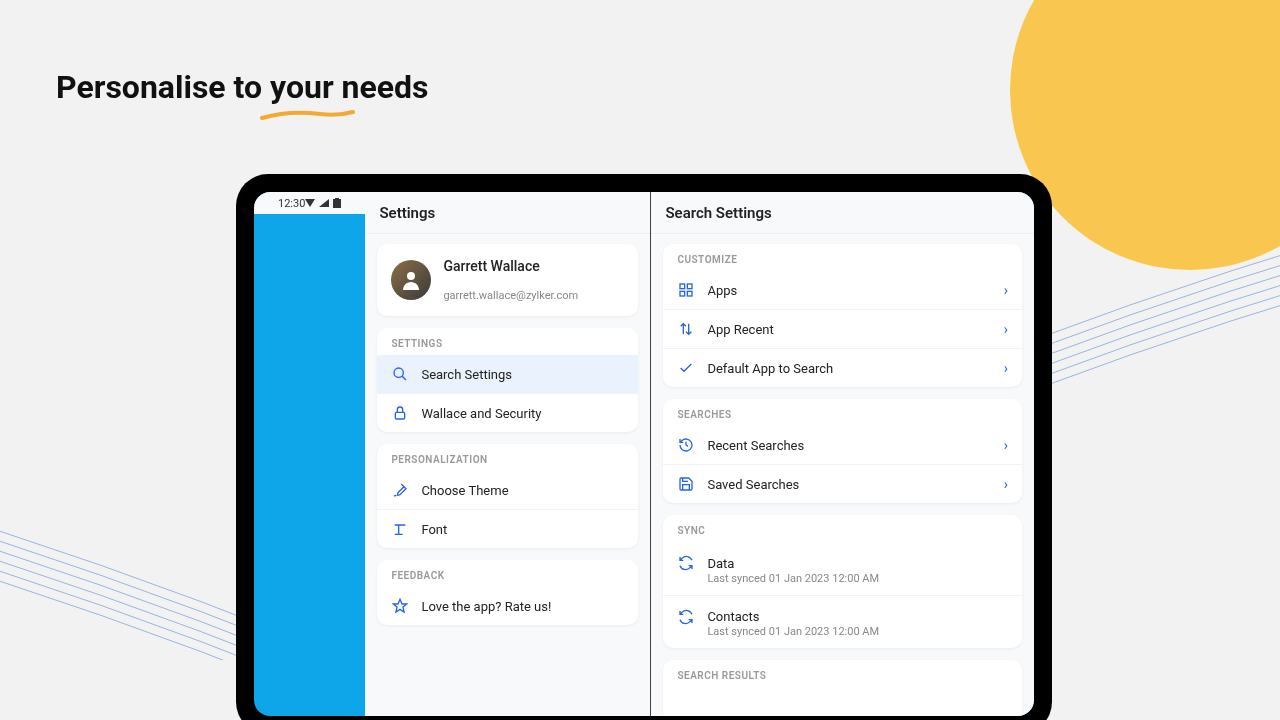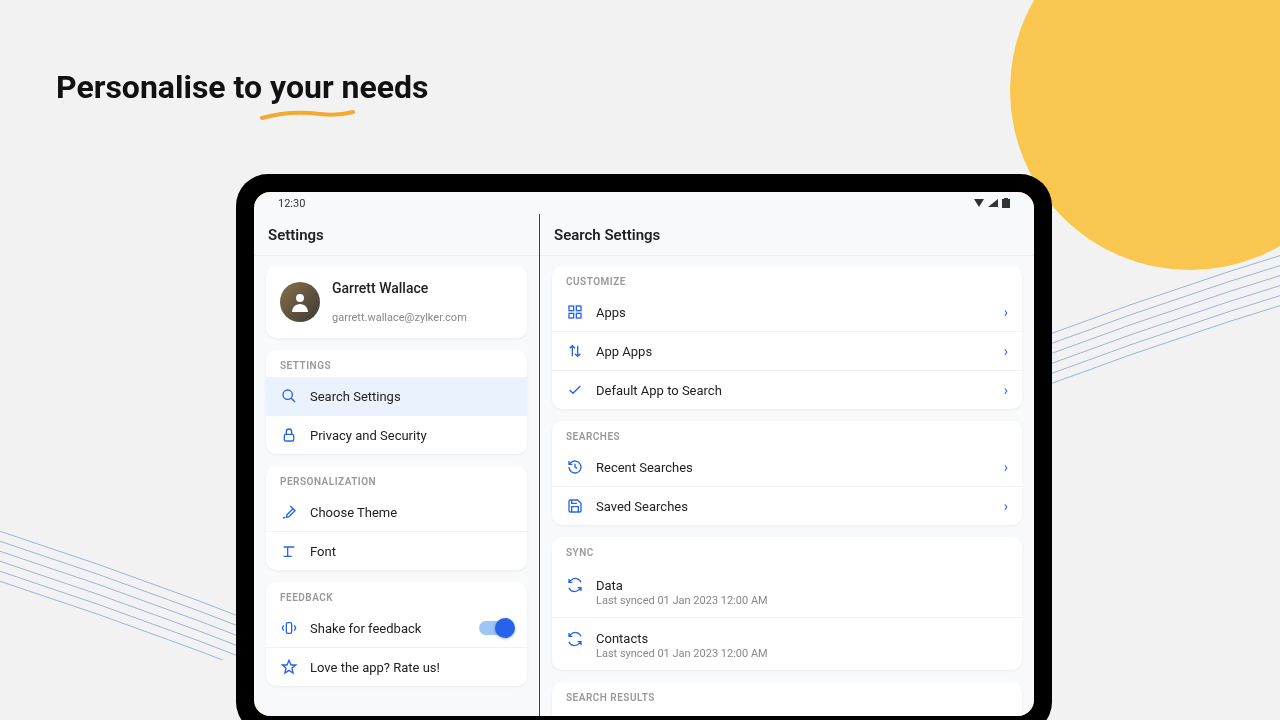--- a/index.html
+++ b/index.html
@@ -4,21 +4,21 @@
 <style>
 *{margin:0;padding:0;box-sizing:border-box;font-family:-apple-system,BlinkMacSystemFont,"Segoe UI",Roboto,sans-serif}
 body{background:#f2f2f2;width:1280px;height:720px;overflow:hidden;position:relative}
 .corner-blob{position:absolute;top:-90px;right:-90px;width:360px;height:360px;background:#f9c74f;border-radius:50%}
 .wave-lines{position:absolute;pointer-events:none}
 .wave-lines.tr{top:200px;right:-50px;width:400px;height:200px}
 .wave-lines.bl{bottom:60px;left:-100px;width:400px;height:200px}
 .hero-title{position:absolute;top:68px;left:56px;font-size:32px;font-weight:700;color:#111}
 .hero-underline{position:absolute;top:108px;left:260px;width:95px;height:16px}
 .tablet{position:absolute;top:174px;left:236px;width:816px;height:560px;background:#000;border-radius:32px;padding:18px;overflow:hidden}
-.tablet-screen{width:100%;height:100%;background:#c2410c;border-radius:16px;overflow:hidden;display:flex;flex-direction:column}
+.tablet-screen{width:100%;height:100%;background:#0ea5e9;border-radius:16px;overflow:hidden;display:flex;flex-direction:row}
 .status-bar{height:22px;display:flex;align-items:center;justify-content:space-between;padding:0 24px;font-size:11px;color:#333;background:#f8f9fb}
 .status-icons{display:flex;gap:4px;align-items:center}
 .app-content{flex:1;display:flex;overflow:hidden}
 .left-pane{width:286px;border-right:1px solid #404040;display:flex;flex-direction:column;overflow:hidden}
 .right-pane{flex:1;display:flex;flex-direction:column;overflow:hidden}
 .pane-header{height:42px;display:flex;align-items:center;padding:0 14px;font-size:15px;font-weight:600;color:#222;background:#f8f9fb;border-bottom:1px solid #eee}
 .pane-body{flex:1;overflow-y:auto;padding:10px 12px;background:#f8f9fb}
 .card{background:#fff;border-radius:10px;box-shadow:0 1px 3px rgba(0,0,0,0.06);margin-bottom:12px;overflow:hidden}
 .profile-card{display:flex;align-items:center;padding:14px}
 .avatar{width:40px;height:40px;border-radius:50%;background:linear-gradient(135deg,#8b6f47,#3a3a3a);margin-right:12px;flex-shrink:0;display:flex;align-items:center;justify-content:center;color:#fff;font-size:16px}
@@ -117,21 +117,21 @@
                 </span>
             <span class="row-label">Search Settings</span>
           </div>
           <div class="row">
             <span class="row-icon">
                   <svg width="16" height="16" viewBox="0 0 24 24" fill="none" stroke="currentColor" stroke-width="2">
                     <rect x="5" y="11" width="14" height="10" rx="2"></rect>
                     <path d="M8 11V7a4 4 0 0 1 8 0v4"></path>
                   </svg>
                 </span>
-            <span class="row-label">Privacy and Security</span>
+            <span class="row-label">Wallace and Security</span>
           </div>
         </div>
 
         <div class="card">
           <div class="section-label">PERSONALIZATION</div>
           <div class="row">
             <span class="row-icon">
                   <svg width="16" height="16" viewBox="0 0 24 24" fill="none" stroke="currentColor" stroke-width="2">
                     <path d="M14 3l7 7-9 9-4 1 1-4 9-9zM3 21l3-1"></path>
                   </svg>
@@ -143,30 +143,20 @@
                   <svg width="16" height="16" viewBox="0 0 24 24" fill="none" stroke="currentColor" stroke-width="2">
                     <path d="M4 6h16M10 6v14M4 20h12"></path>
                   </svg>
                 </span>
             <span class="row-label">Font</span>
           </div>
         </div>
 
         <div class="card">
           <div class="section-label">FEEDBACK</div>
-          <div class="row">
-            <span class="row-icon">
-                  <svg width="16" height="16" viewBox="0 0 24 24" fill="none" stroke="currentColor" stroke-width="2">
-                    <rect x="8" y="4" width="8" height="16" rx="2"></rect>
-                    <path d="M4 8l-2 4 2 4M20 8l2 4-2 4"></path>
-                  </svg>
-                </span>
-            <span class="row-label">Shake for feedback</span>
-            <span class="toggle-track"></span>
-          </div>
           <div class="row">
             <span class="row-icon">
                   <svg width="16" height="16" viewBox="0 0 24 24" fill="none" stroke="currentColor" stroke-width="2">
                     <path d="M12 2l3 7h7l-5.5 4.5L18 21l-6-4-6 4 1.5-7.5L2 9h7l3-7z"></path>
                   </svg>
                 </span>
             <span class="row-label">Love the app? Rate us!</span>
           </div>
         </div>
 
@@ -190,21 +180,21 @@
                 </span>
             <span class="row-label">Apps</span>
             <span class="chevron">›</span>
           </div>
           <div class="row">
             <span class="row-icon">
                   <svg width="16" height="16" viewBox="0 0 24 24" fill="none" stroke="currentColor" stroke-width="2">
                     <path d="M8 4v16M4 8l4-4 4 4M16 20V4M12 16l4 4 4-4"></path>
                   </svg>
                 </span>
-            <span class="row-label">App Apps</span>
+            <span class="row-label">App Recent</span>
             <span class="chevron">›</span>
           </div>
           <div class="row">
             <span class="row-icon">
                   <svg width="16" height="16" viewBox="0 0 24 24" fill="none" stroke="currentColor" stroke-width="2">
                     <path d="M4 12l5 5L20 6"></path>
                   </svg>
                 </span>
             <span class="row-label">Default App to Search</span>
             <span class="chevron">›</span>

